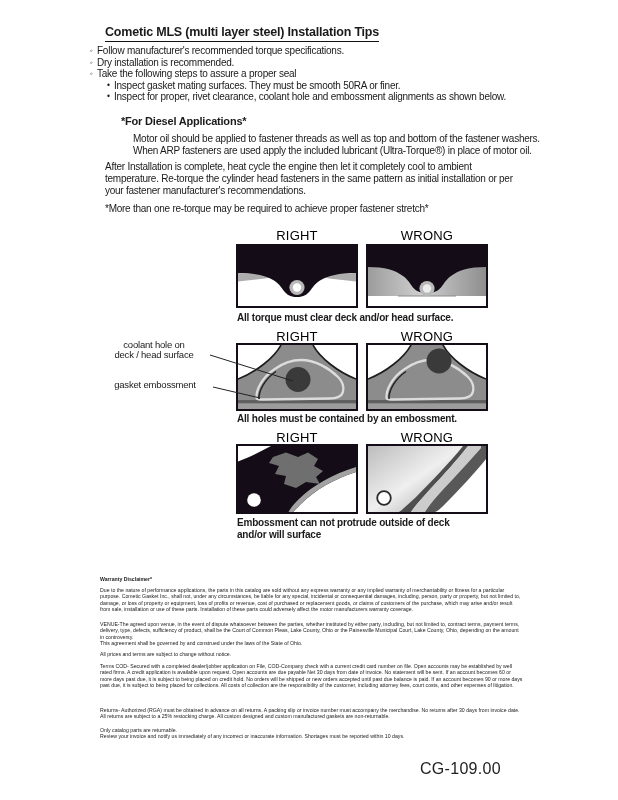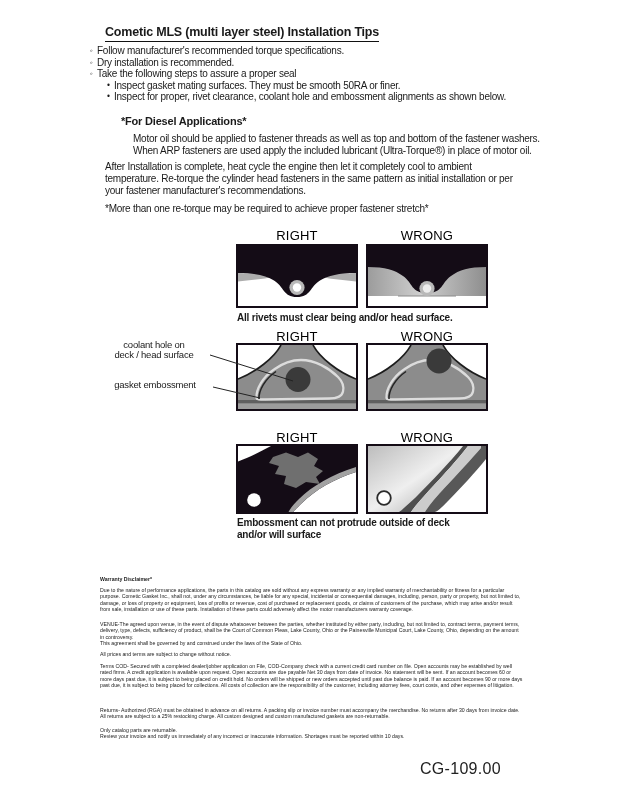--- a/index.html
+++ b/index.html
@@ -101,21 +101,21 @@
       </defs>
       <rect width="118" height="60" fill="#ffffff"></rect>
       <rect x="0" y="20" width="118" height="30" fill="url(#gDeck1)"></rect>
       <path d="M0,0 H118 V21 C101,21 91,24 83,30 C73,37 75,47 59,47 C43,47 45,37 35,30 C27,24 17,21 0,21 Z" fill="#140c16"></path>
       <rect x="0" y="50" width="118" height="10" fill="#ffffff"></rect>
       <line x1="30" y1="50" x2="88" y2="50" stroke="#8a8a8a" stroke-width="1.1"></line>
       <circle cx="59" cy="42.5" r="7.6" fill="#b9b9b9"></circle>
       <circle cx="59" cy="42.5" r="4.2" fill="#ededed"></circle>
     </svg>
   </div>
-  <div class="abs caption" style="top:312px;">All rivets must clear being and/or head surface.</div>
+  <div class="abs caption" style="top:312px;">All torque must clear deck and/or head surface.</div>
 
   <div class="abs rw-label colL" style="top:329px;">RIGHT</div>
   <div class="abs rw-label colR" style="top:329px;">WRONG</div>
 
   <div class="abs anno" style="left:98px;top:340px;width:112px;">
     <div>coolant hole on</div>
     <div>deck / head surface</div>
   </div>
   <div class="abs anno" style="left:98px;top:380px;width:114px;">gasket embossment</div>
 
@@ -146,20 +146,21 @@
       <path d="M21,54 C20.5,45.5 27,34 38,26.5" fill="none" stroke="#242424" stroke-width="1.5"></path>
       <circle cx="71" cy="16" r="12.5" fill="#3a3a3a"></circle>
     </svg>
   </div>
 
   <svg class="abs" style="left:203px;top:340px;pointer-events:none;" width="100" height="65">
     <line x1="7" y1="15" x2="90" y2="41" stroke="#222" stroke-width="1"></line>
     <line x1="10" y1="47" x2="57" y2="58" stroke="#222" stroke-width="1"></line>
   </svg>
 
+  <div class="abs caption" style="top:413px;">All holes must be contained by an embossment.</div>
 
   <div class="abs rw-label colL" style="top:430px;">RIGHT</div>
   <div class="abs rw-label colR" style="top:430px;">WRONG</div>
 
   <div class="abs panel r3 colL">
     <svg viewBox="0 0 118 66" preserveAspectRatio="none">
       <rect width="118" height="66" fill="#140c16"></rect>
       <path d="M0,0 L33,0 C21,6.5 10,12 0,15.5 Z" fill="#ffffff"></path>
       <path d="M118,26 C96,33 77,44 64,57 C59.5,61.5 56.5,64.5 55,66 L118,66 Z" fill="#ffffff"></path>
       <path d="M118,21 C94,28.5 74,40 61,53 C56.5,57.5 52.5,62 50.5,66 L55,66 C56.5,64.5 59.5,61.5 64,57 C77,44 96,33 118,26 Z" fill="#a2a2a2"></path>

